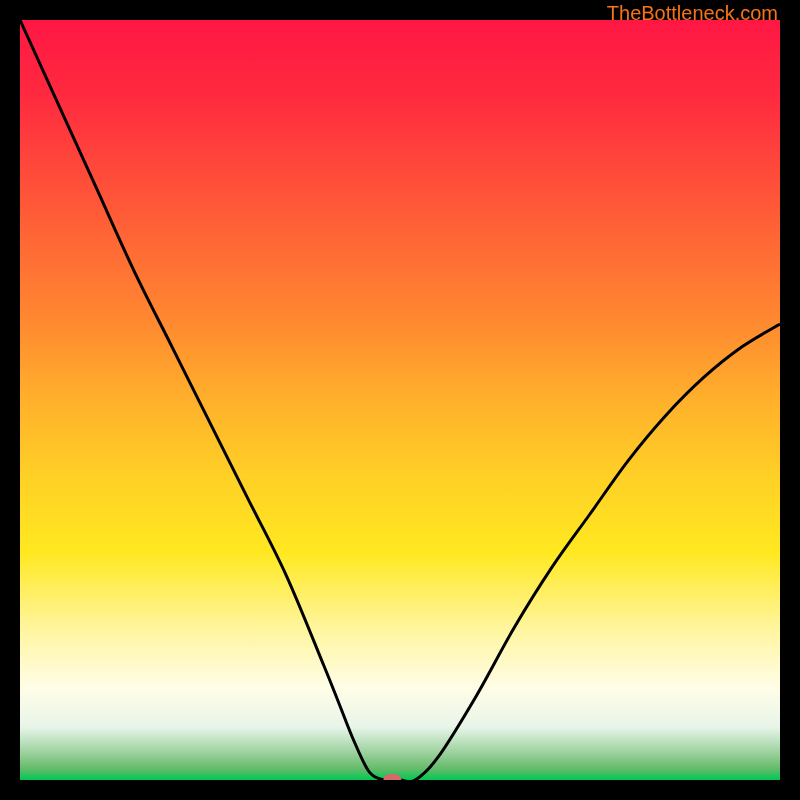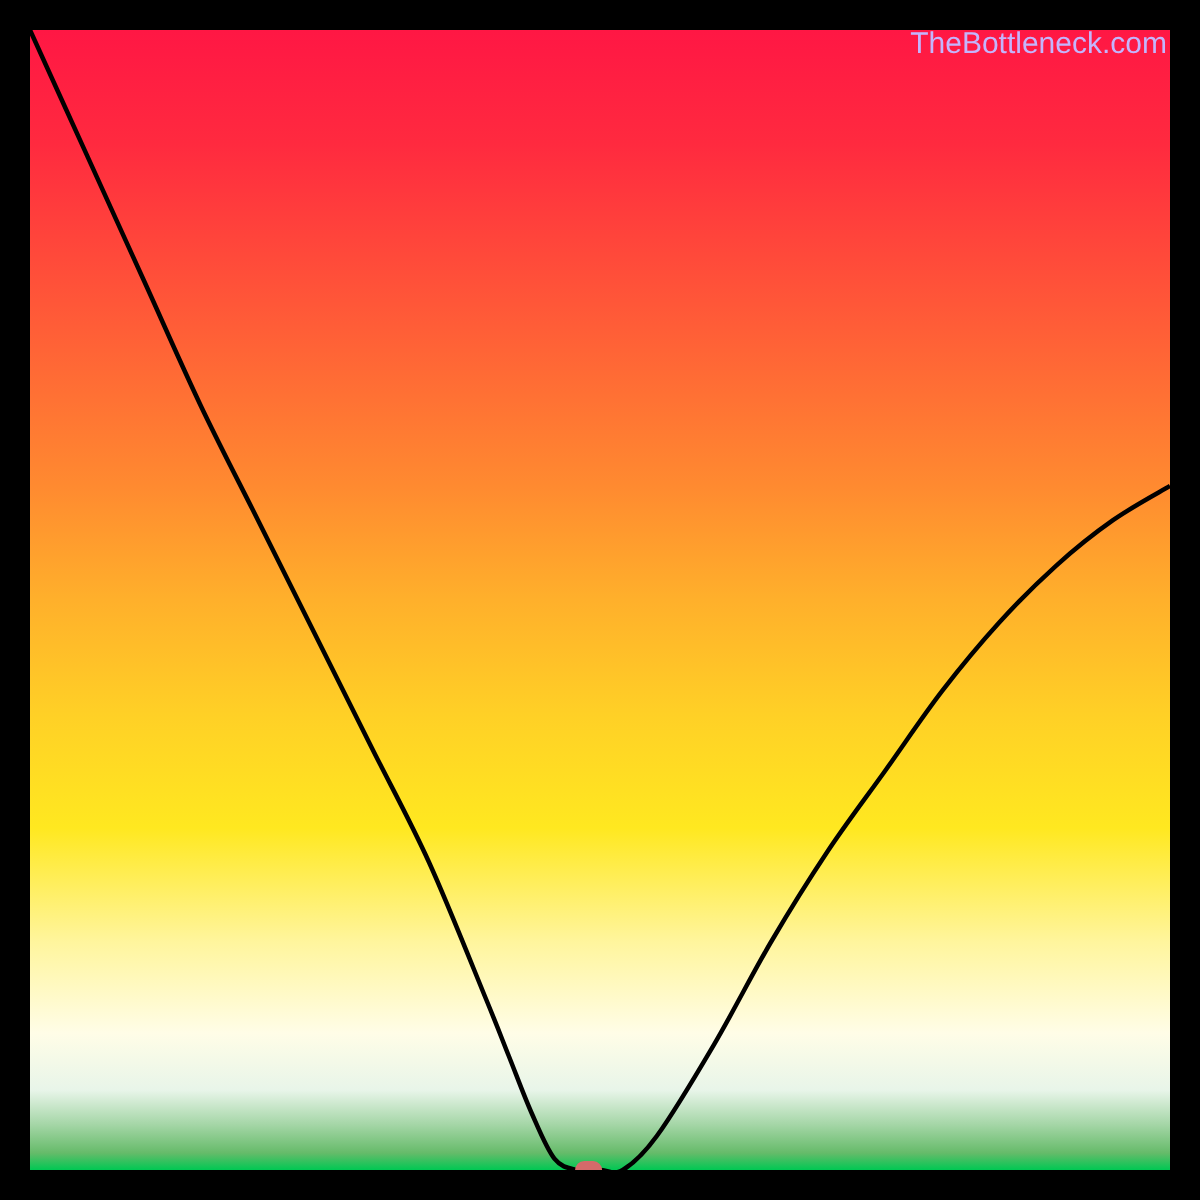--- a/index.html
+++ b/index.html
@@ -21,23 +21,23 @@
     position: absolute;
     left: 20px;
     top: 20px;
     width: 760px;
     height: 760px;
     overflow: hidden;
     background: #000;
   }
   .watermark {
     position: absolute;
-    top: 18px;
+    top: 2px;
     right: 22px;
-    color: #c4b5fd;
+    color: #f97316;
     font-size: 20px;
     font-weight: 500;
     z-index: 10;
   }
   svg {
     position: absolute;
     left: 0;
     top: 0;
   }
 </style>

